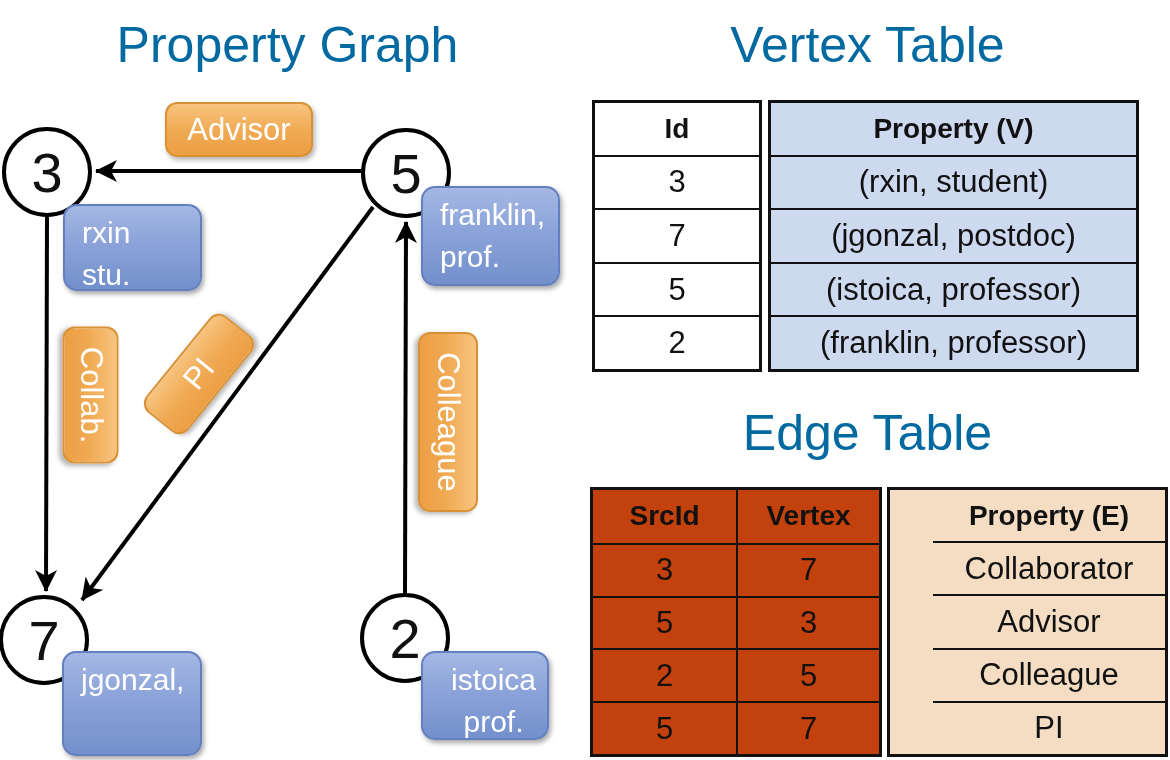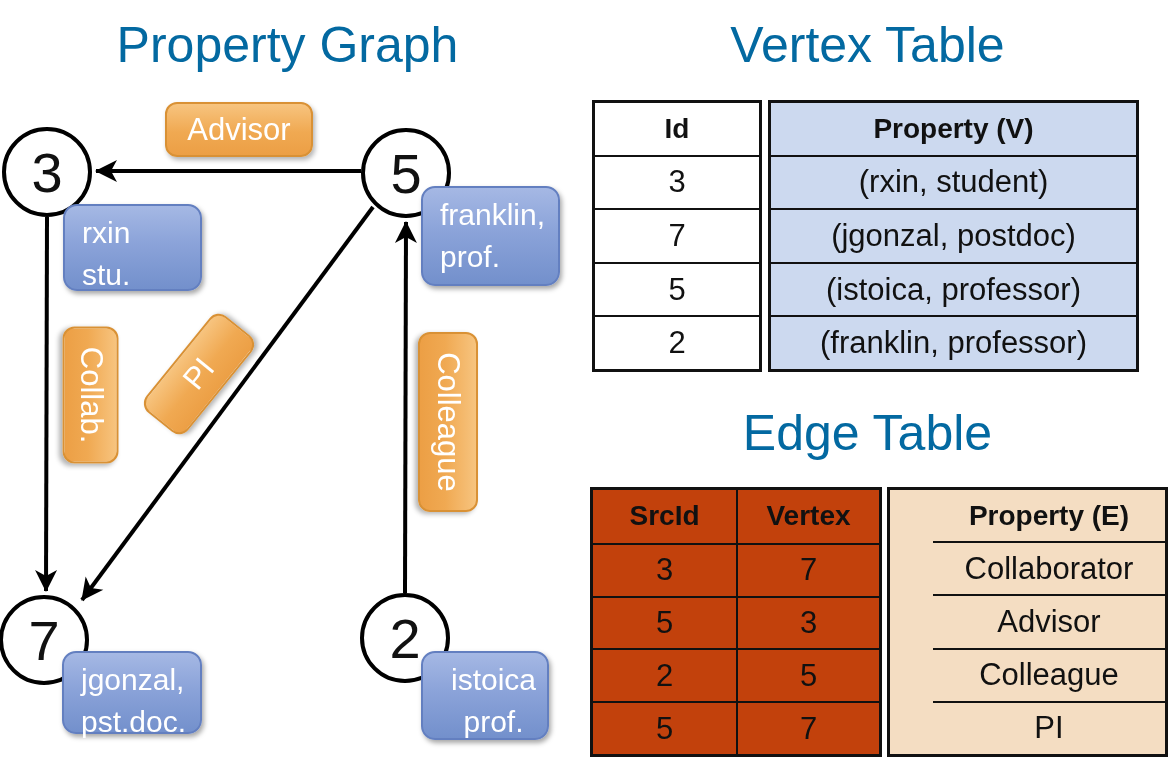--- a/index.html
+++ b/index.html
@@ -93,23 +93,22 @@
   </div>
 
   <div class="vprop" style="left:63px;top:204px;width:139px;height:87px;">
     <div>rxin</div>
     <div>stu.</div>
   </div>
   <div class="vprop" style="left:421px;top:186px;width:139px;height:100px;">
     <div>franklin,</div>
     <div>prof.</div>
   </div>
-  <div class="vprop" style="left:62px;top:651px;width:140px;height:83px;">
+  <div class="vprop" style="left:62px;top:651px;width:140px;height:105px;">
     <div>jgonzal,</div>
-    <div>pst.doc.</div>
   </div>
   <div class="vprop" style="left:421px;top:651px;width:128px;height:89px;text-align:center;">
     <div>istoica</div>
     <div>prof.</div>
   </div>
 
   <div class="elabel" style="left:165px;top:102px;width:148px;height:55px;">Advisor</div>
   <div class="elabel" style="left:22px;top:367px;width:137px;height:56px;transform:rotate(90deg);">Collab.</div>
   <div class="elabel" style="left:137px;top:347px;width:124px;height:54px;transform:rotate(-51deg);">PI</div>
   <div class="elabel" style="left:358px;top:392px;width:180px;height:60px;transform:rotate(90deg);">Colleague</div>

